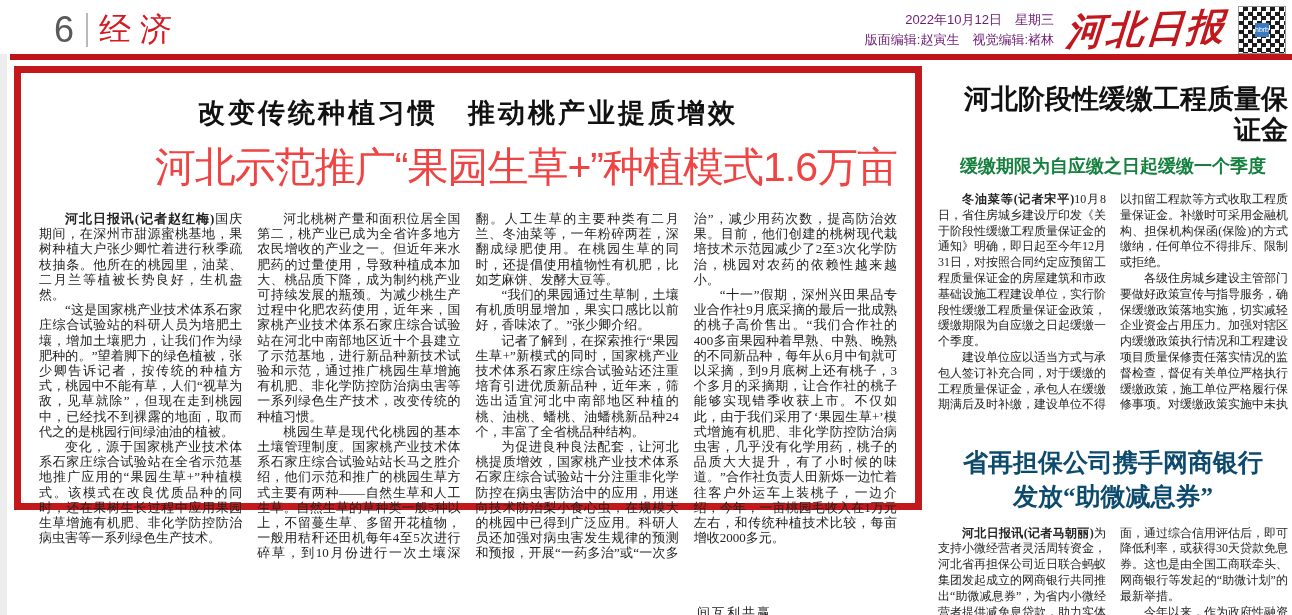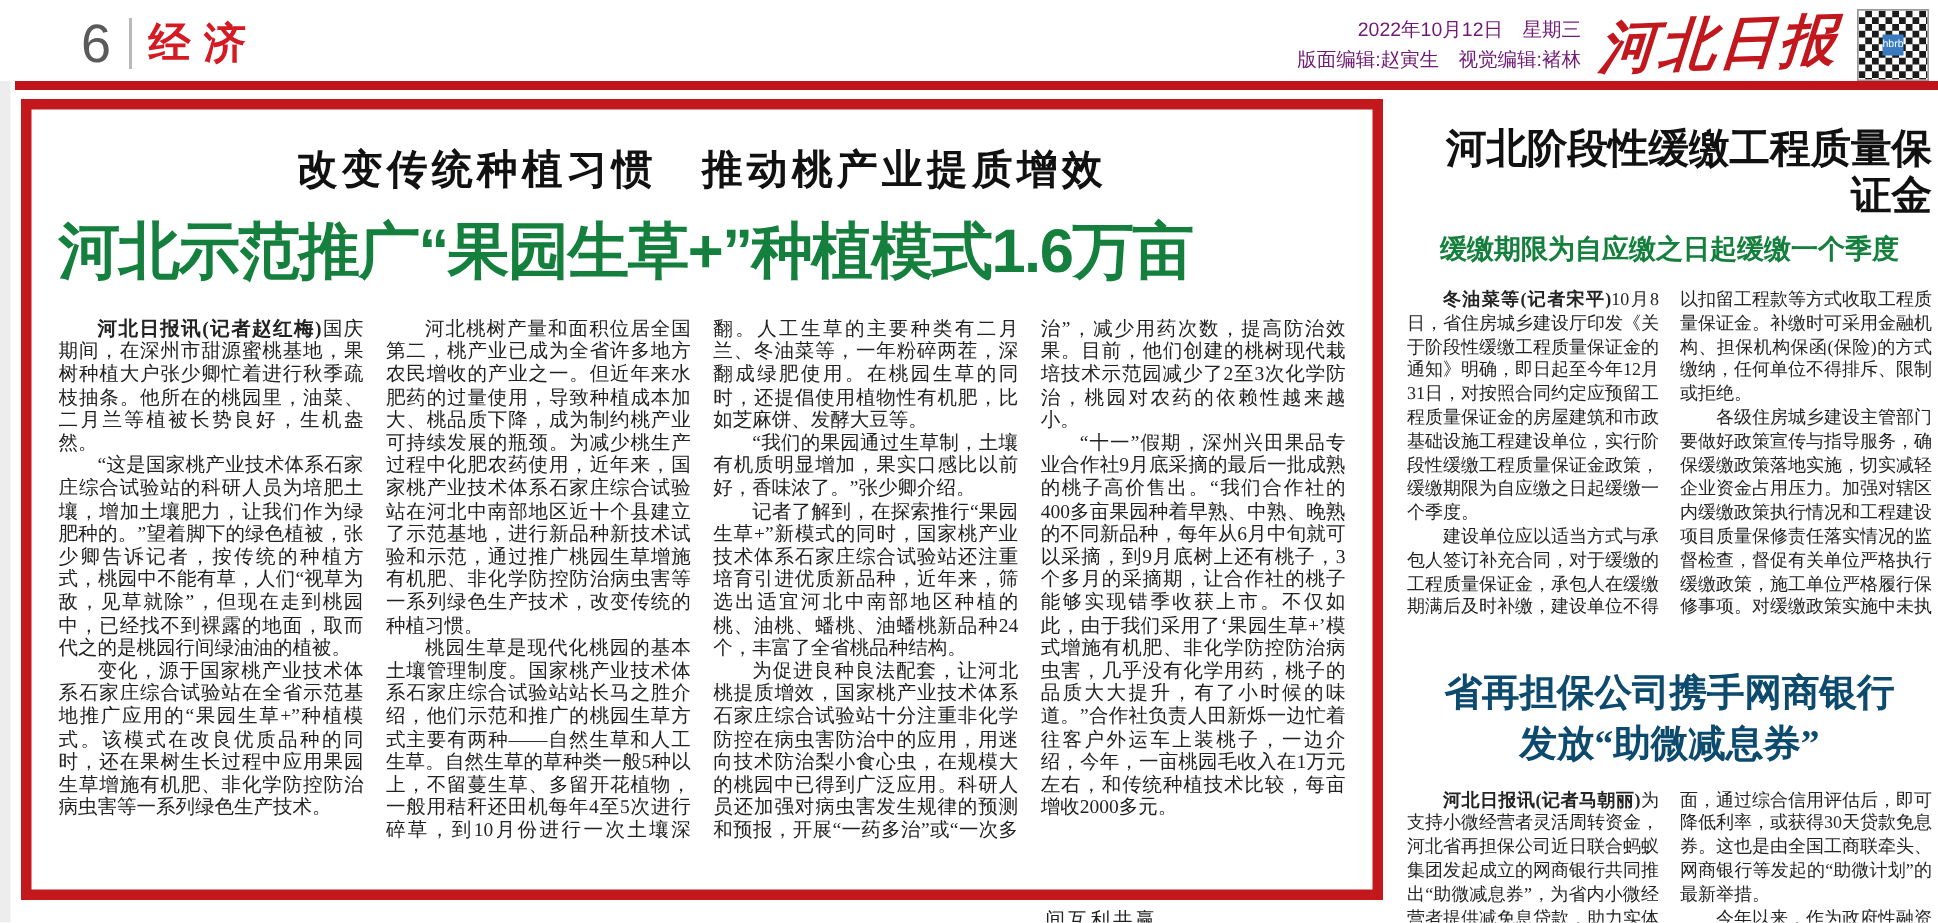--- a/index.html
+++ b/index.html
@@ -7,37 +7,37 @@
     width:1292px;height:615px;overflow:hidden;position:relative;
     background:#ffffff;color:#1e1e1e;
     font-family:"Liberation Serif","DejaVu Serif",serif;
   }
   .page-edge{position:absolute;left:0;top:0;width:7px;height:615px;background:#ededed;}
   
   .header{position:absolute;left:0;top:0;right:0;height:54px;background:#fff;}
   .pagehead{position:absolute;left:54px;top:8px;display:flex;align-items:center;}
   .pagenum{font-family:"Liberation Sans","DejaVu Sans",sans-serif;font-size:36px;color:#5a5a5a;}
   .pagehead .vr{width:2px;height:34px;background:#b9b9b9;margin:0 11px 0 12px;}
-  .sectionname{font-family:"Liberation Sans","DejaVu Sans",sans-serif;font-size:28px;font-weight:700;color:#d41a22;letter-spacing:9px;}
+  .sectionname{font-family:"Liberation Sans","DejaVu Sans",sans-serif;font-size:32px;font-weight:400;color:#d41a22;letter-spacing:9px;}
   .headright{position:absolute;right:6px;top:4px;display:flex;align-items:center;gap:12px;}
   .dateblock{text-align:right;font-family:"Liberation Sans","DejaVu Sans",sans-serif;font-size:13px;line-height:1.5;color:#701a75;}
   .masthead{display:inline-block;font-size:38px;font-weight:900;font-style:italic;color:#c2171d;
     transform:rotate(-2deg) skewX(-6deg);letter-spacing:2px;white-space:nowrap;}
   .qr{width:46px;height:46px;position:relative;border:1px solid #999;
     background-image:repeating-conic-gradient(#1c1c1c 0% 25%, #ffffff 0% 50%);
     background-size:9px 9px;}
   .qr-center{position:absolute;left:16px;top:16px;width:14px;height:14px;background:#3a7bbf;
     color:#fff;font-family:"Liberation Sans",sans-serif;font-size:7px;line-height:14px;text-align:center;overflow:hidden;}
   .top-rule{position:absolute;left:10px;right:0;top:54px;height:6px;background:#c1131a;}
   
-  .mainbox{position:absolute;left:14px;top:66px;width:908px;height:534px;box-sizing:border-box;
+  .mainbox{position:absolute;left:14px;top:66px;width:908px;height:444px;box-sizing:border-box;
     border:7px solid #c3191c;background:#fff;padding:14px 18px 8px 18px;}
   .kicker{text-align:center;font-size:27px;font-weight:700;letter-spacing:3px;margin-top:8px;color:#111;}
-  .headline{text-align:left;font-family:"Liberation Sans","DejaVu Sans",sans-serif;
-    font-size:41px;font-weight:700;letter-spacing:-1px;margin-top:9px;color:#15803d;white-space:nowrap;}
+  .headline{text-align:right;font-family:"Liberation Sans","DejaVu Sans",sans-serif;
+    font-size:41px;font-weight:400;letter-spacing:-1px;margin-top:9px;color:#ef4444;white-space:nowrap;}
   .main-body{margin-top:16px;height:376px;overflow:hidden;
     column-count:4;column-gap:15px;
     font-size:13px;line-height:15.2px;text-align:justify;color:#222;}
   .main-body p{margin:0;text-indent:2em;}
   .lead{font-weight:700;}
   
   .rail{position:absolute;left:938px;top:84px;width:350px;}
   .r-title{font-size:27px;font-weight:900;text-align:right;letter-spacing:0px;color:#111;line-height:1.15;}
   .r-subtitle{font-family:"Liberation Sans","DejaVu Sans",sans-serif;font-size:18px;font-weight:700;
     text-align:center;margin-top:8px;color:#15803d;}

